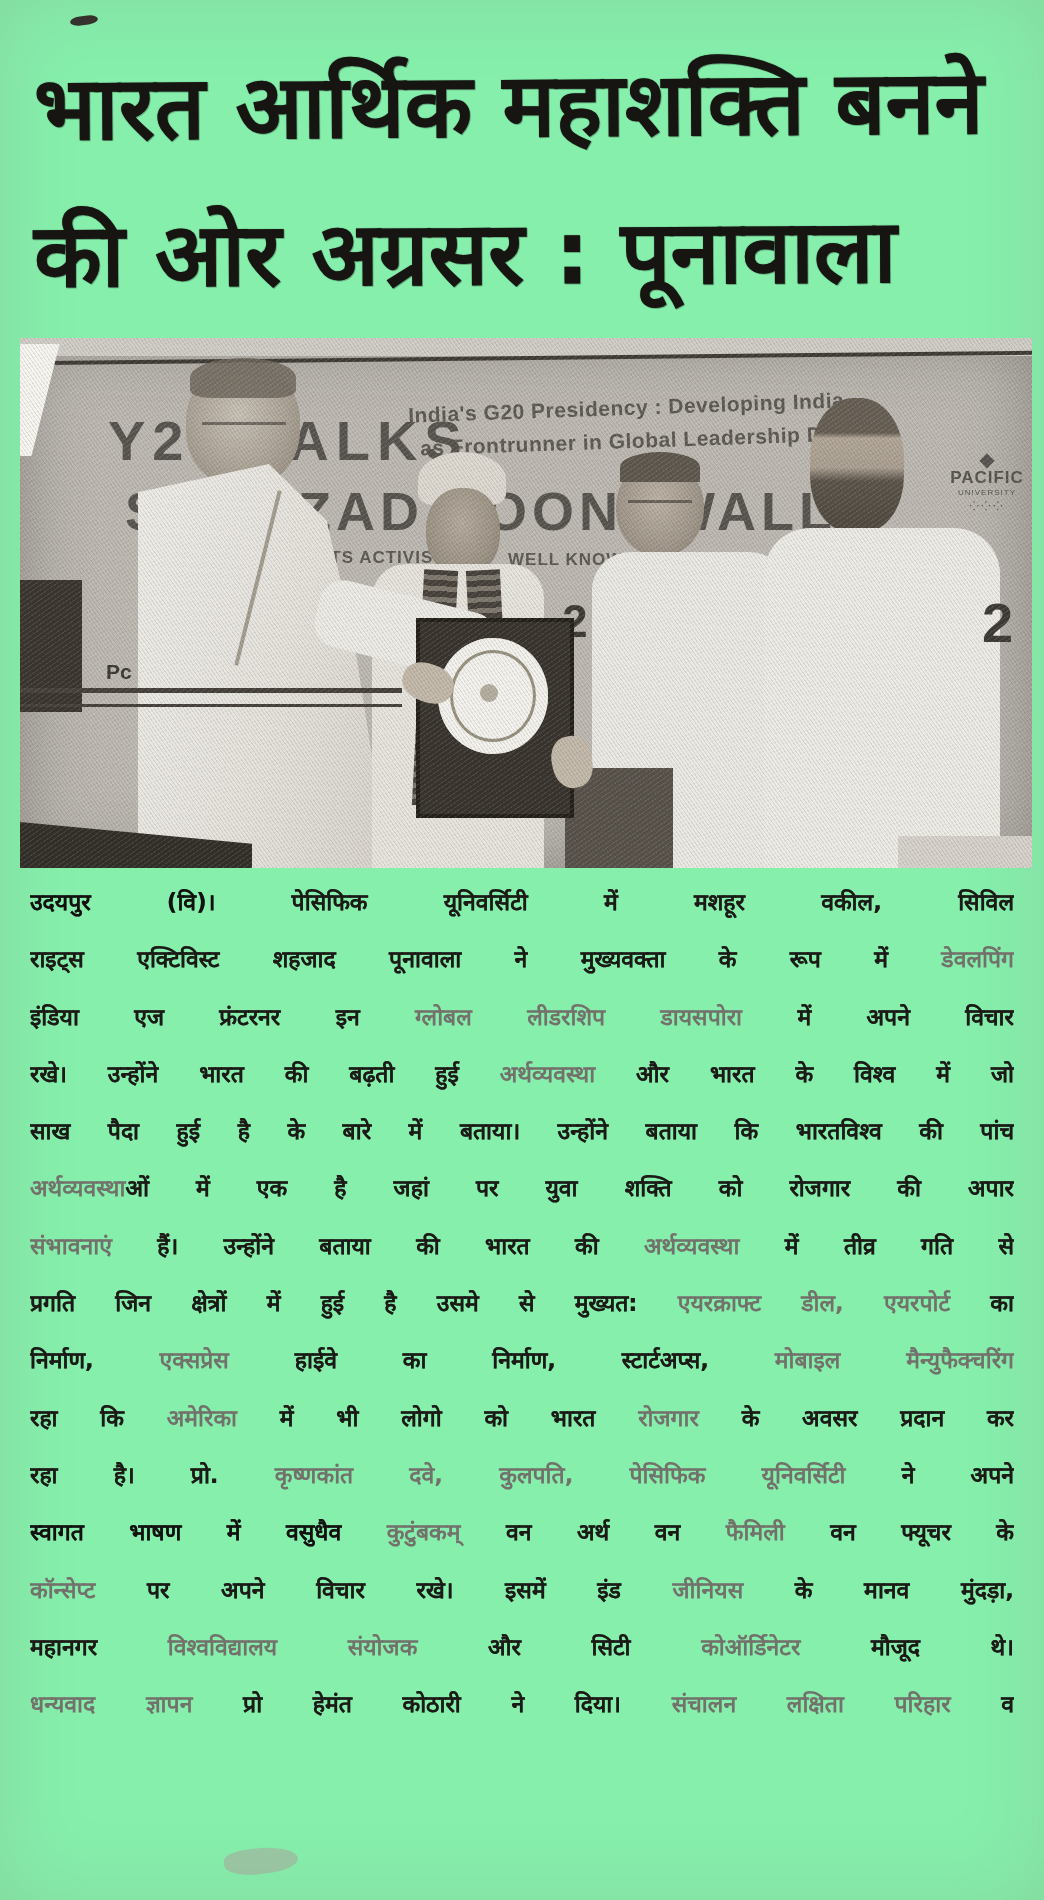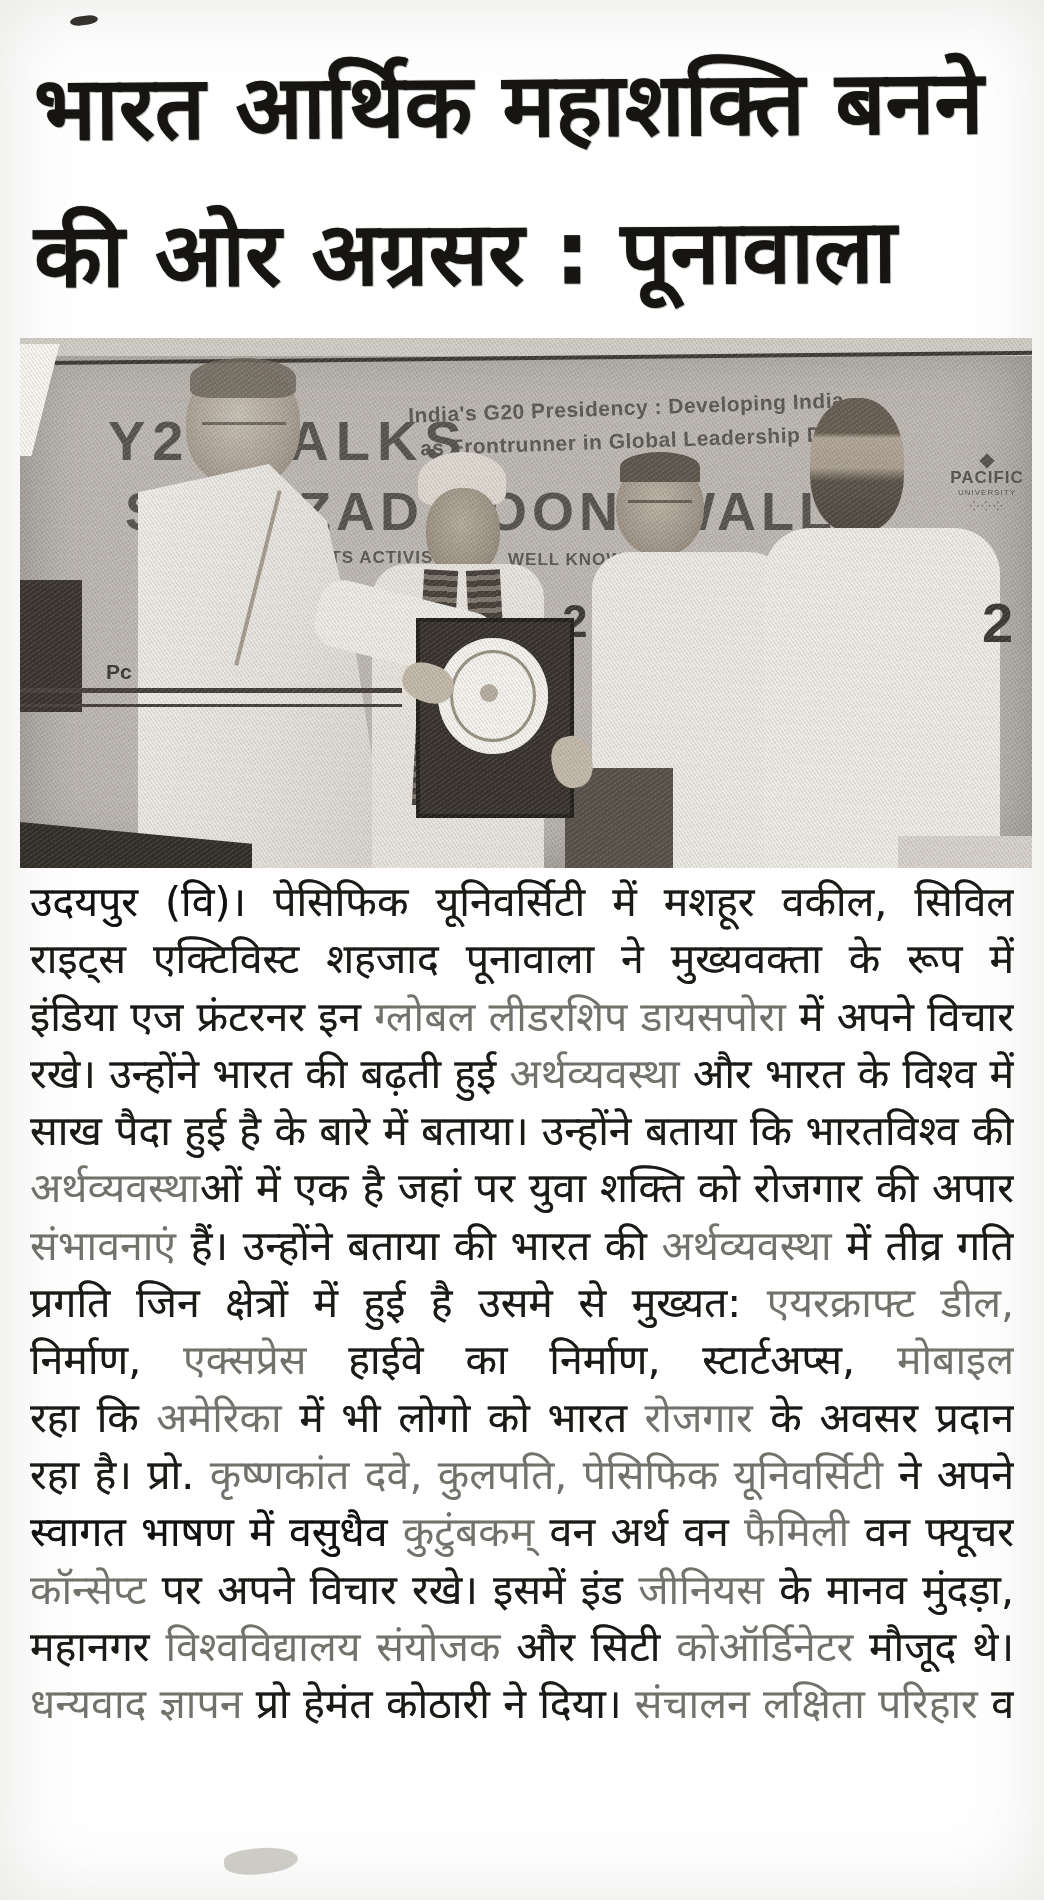--- a/index.html
+++ b/index.html
@@ -1,19 +1,19 @@
 <!DOCTYPE html>
 <html><head>
 <meta charset="utf-8">
 <style>
   html,body{margin:0;padding:0;}
   body{background:#d8d6d0;font-family:"DejaVu Sans",sans-serif;}
   .page{
     position:relative;width:1044px;height:1900px;margin:0 auto;
-    background:#ffffff;overflow:hidden;
+    background:#86efac;overflow:hidden;
     box-shadow:inset 0 0 80px rgba(120,115,105,0.18);
   }
   
   .headline{
     position:absolute;left:34px;color:#161512;font-weight:700;
     font-family:"DejaVu Sans",sans-serif;
     letter-spacing:0px;white-space:nowrap;
     text-shadow:0 0 1px rgba(20,18,15,0.65), 1px 1px 0 rgba(20,18,15,0.25);
   }
   .headline.l1{top:42px;font-size:88px;transform:rotate(-0.4deg);}
@@ -92,21 +92,21 @@
   .p4-body{position:absolute;left:744px;top:190px;width:236px;height:340px;z-index:3;background:#eceae4;border-radius:46px 46px 0 0;}
   .podium{position:absolute;left:0;top:242px;width:62px;height:132px;background:#3a352f;z-index:4;}
   .rail{position:absolute;left:0;top:350px;width:382px;height:5px;background:#45403a;z-index:4;}
   .rail.r2{top:366px;height:3px;}
   .corner-wedge{position:absolute;left:0;top:466px;width:232px;height:64px;background:#322f29;clip-path:polygon(0 28%,100% 62%,100% 100%,0 100%);z-index:6;}
   .table-light{position:absolute;left:878px;top:498px;width:134px;height:32px;background:#d5d1ca;z-index:4;}
   
   .article{position:absolute;left:30px;top:874px;width:984px;}
   .article .line{
     height:57.3px;line-height:57.3px;overflow:hidden;
-    font-size:41px;font-weight:400;color:#1b1a17;
+    font-size:23px;font-weight:700;color:#1b1a17;
     text-align:justify;text-align-last:justify;
     text-shadow:0 0 0.6px rgba(25,23,20,0.6);
   }
   .article .line.last{text-align-last:left;}
   .article .faded{color:#73716b;text-shadow:none;margin-top:37px;}
   .article .bold{color:#121110;}
 </style>
 </head>
 <body>
 

